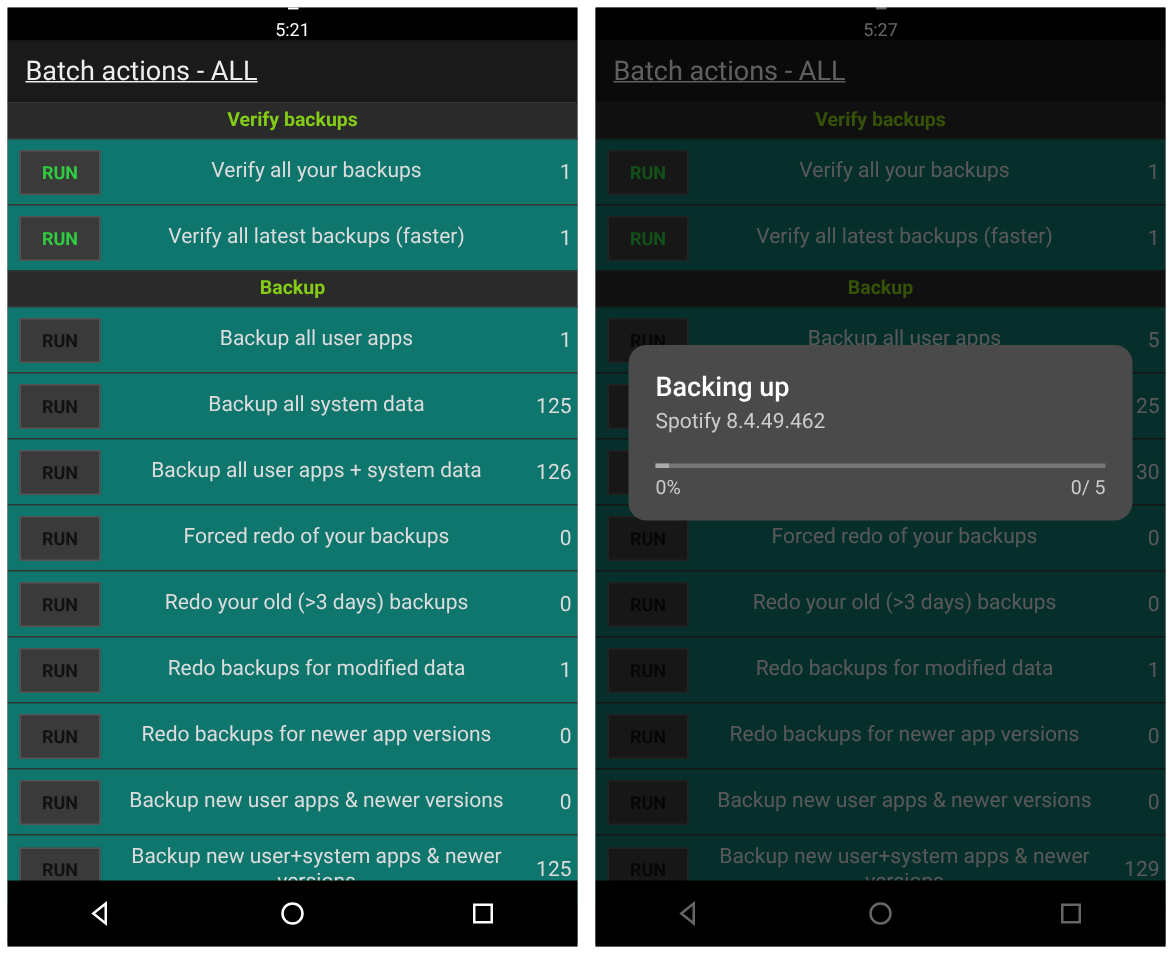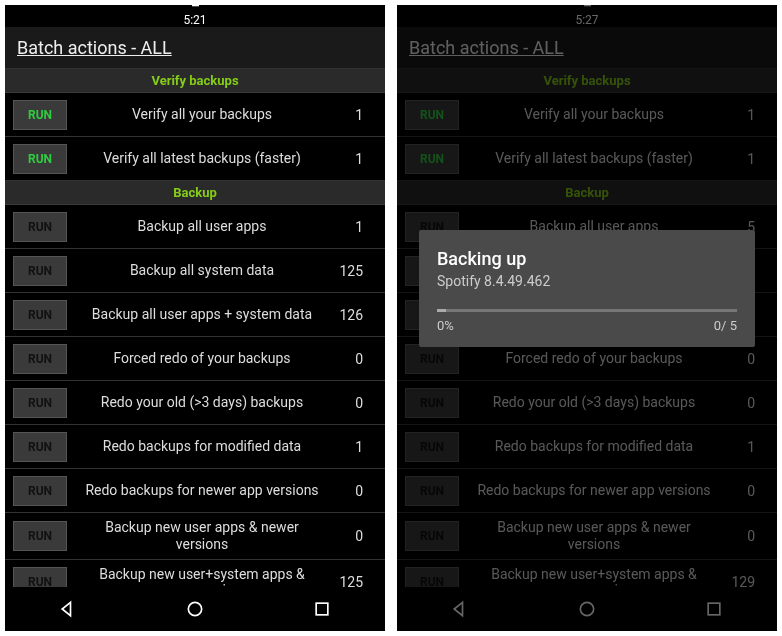--- a/index.html
+++ b/index.html
@@ -46,24 +46,24 @@
     color: #84cc16;
     font-size: 13px;
     font-weight: bold;
     text-align: center;
     padding: 4px 0;
     border-bottom: 1px solid #3a3a3a;
   }
   .row {
     display: flex;
     align-items: center;
-    padding: 6px 22px 6px 8px;
+    padding: 6px 4px 6px 8px;
     border-bottom: 1px solid #333;
     min-height: 44px;
-    background: #000000;
+    background: #0f766e;
   }
   .run-btn {
     width: 54px;
     height: 30px;
     border: 1px solid #555;
     background: #3a3a3a;
     color: #2ecc40;
     font-weight: bold;
     font-size: 12px;
     display: flex;
@@ -91,21 +91,21 @@
     z-index: 5;
   }
   .dialog {
     position: absolute;
     left: 22px; right: 22px;
     top: 225px;
     background: #4a4a4a;
     padding: 18px 18px 14px;
     z-index: 6;
     color: #eee;
-    border-radius: 2px;
+    border-radius: 12px;
   }
   .dialog h2 { font-size: 18px; font-weight: 500; margin-bottom: 4px; color: #fff; }
   .dialog .sub { font-size: 14px; color: #ccc; margin-bottom: 20px; }
   .progressbar { height: 3px; background: #777; margin-bottom: 6px; }
   .progressbar .fill { height: 100%; width: 3%; background: #aaa; }
   .prow { display: flex; justify-content: space-between; font-size: 13px; color: #ccc; }
   svg { display: block; }
 </style>
 </head>
 <body>

